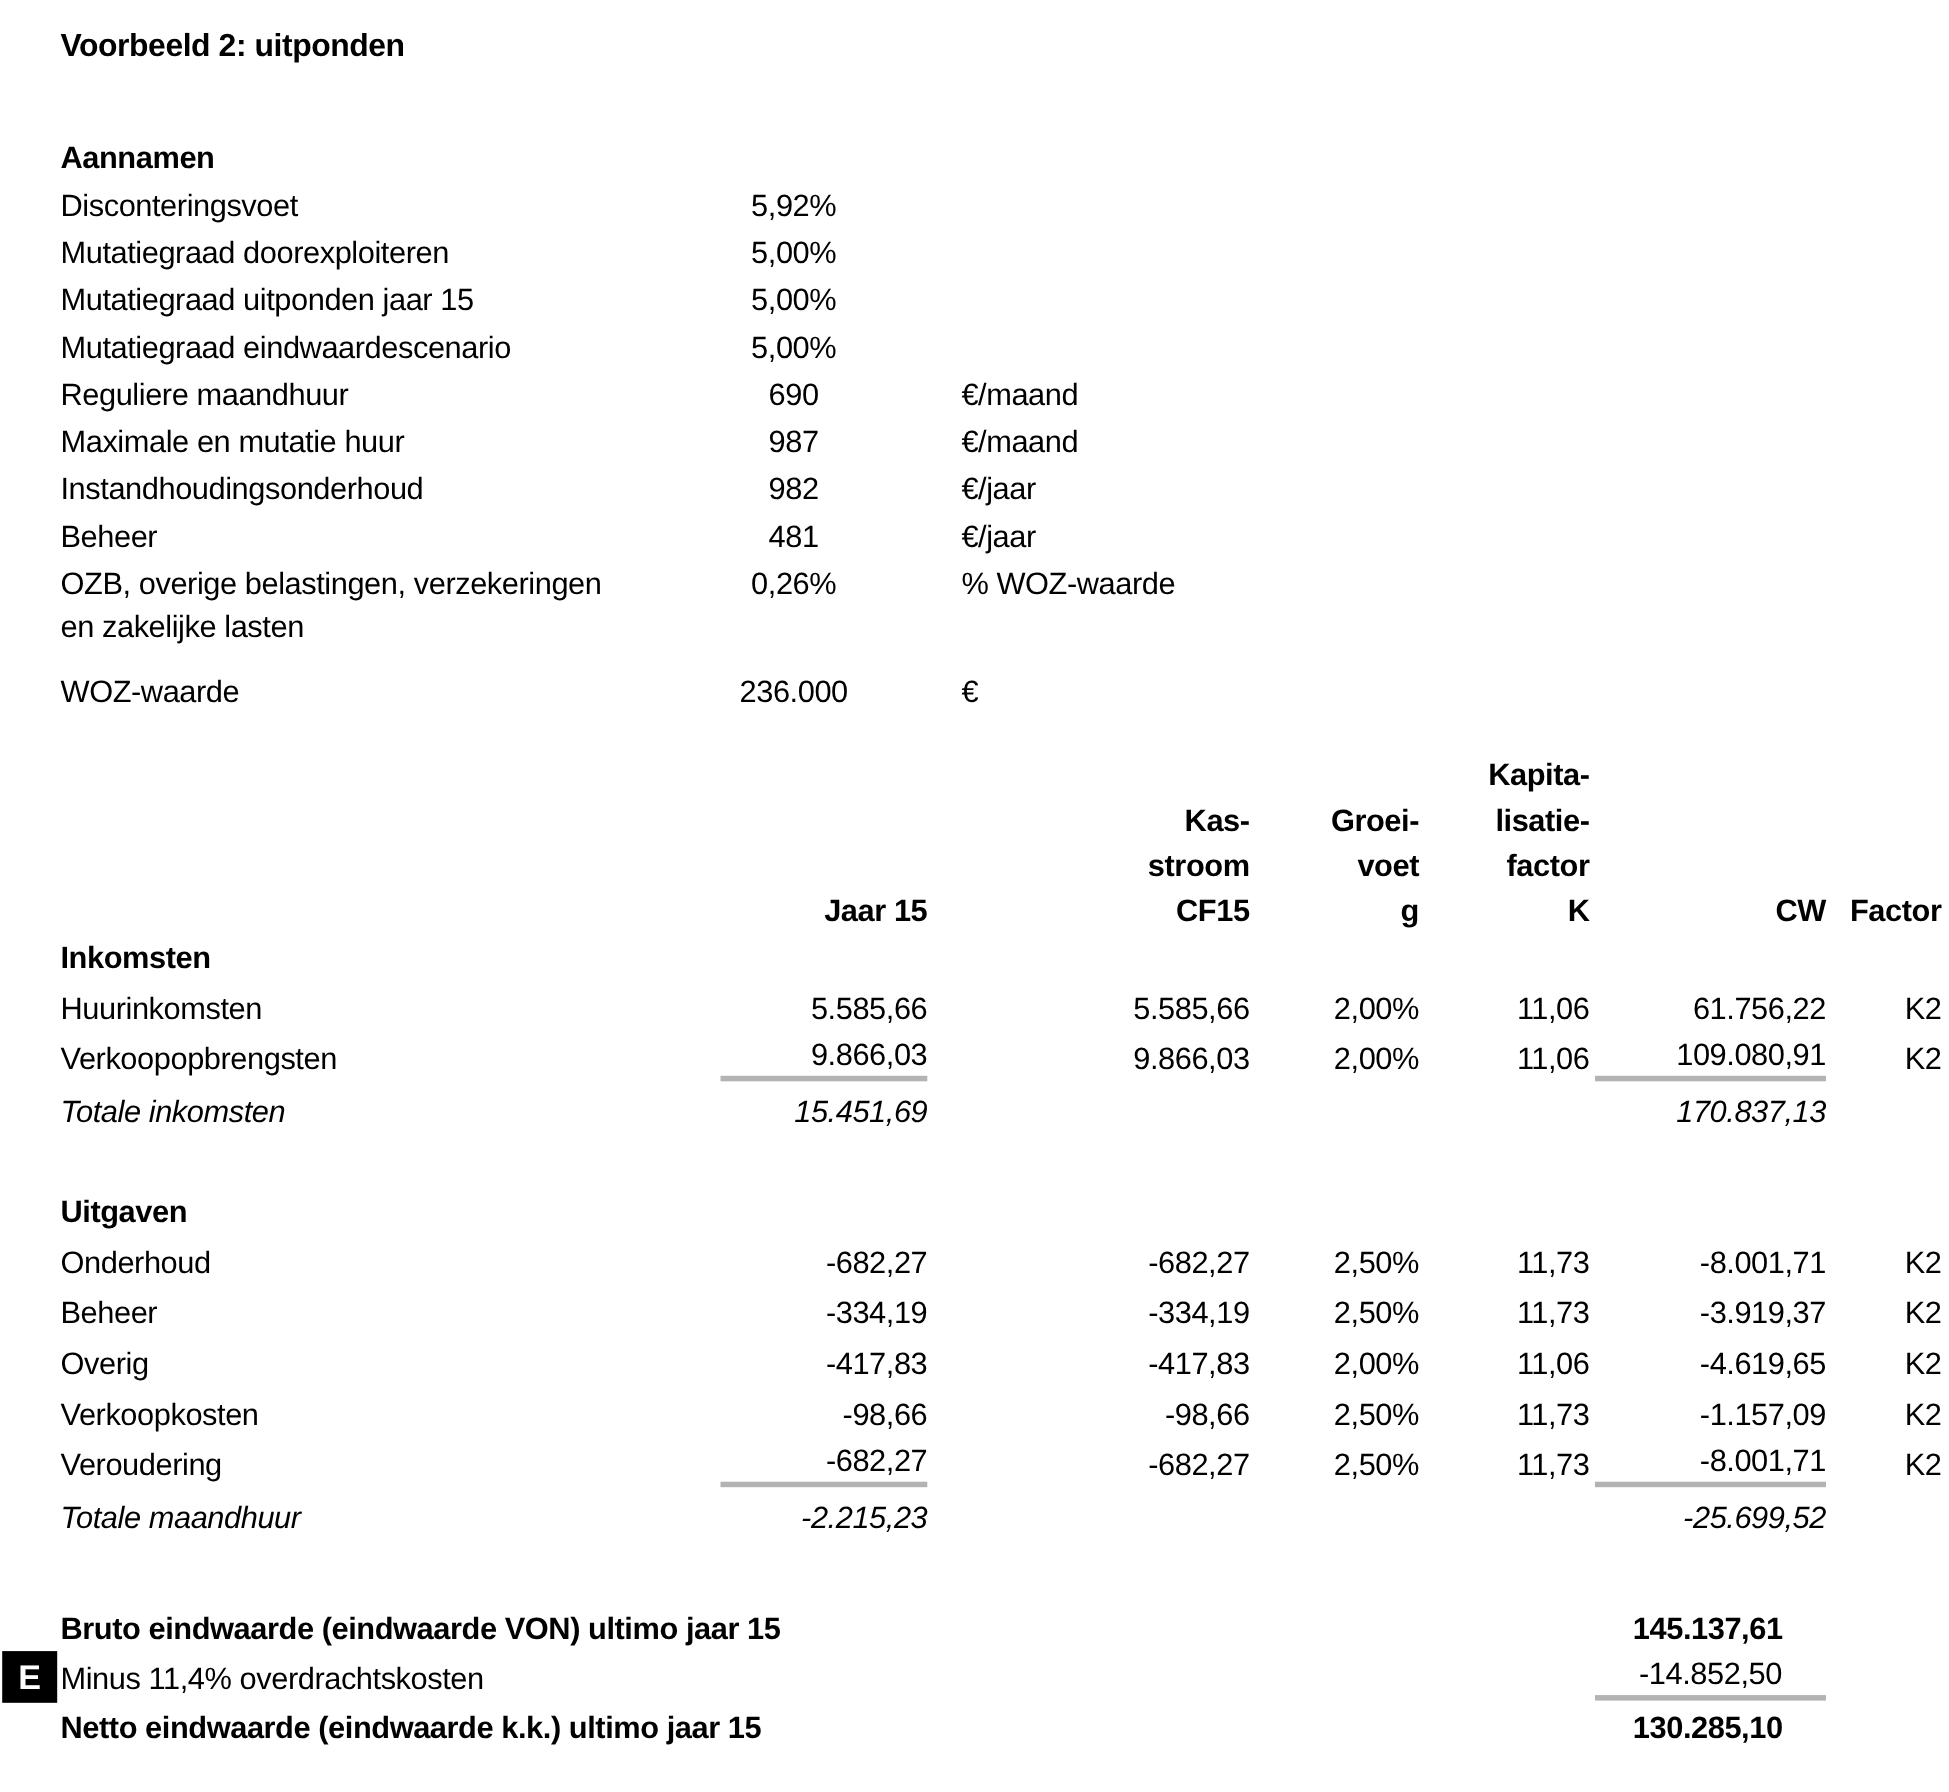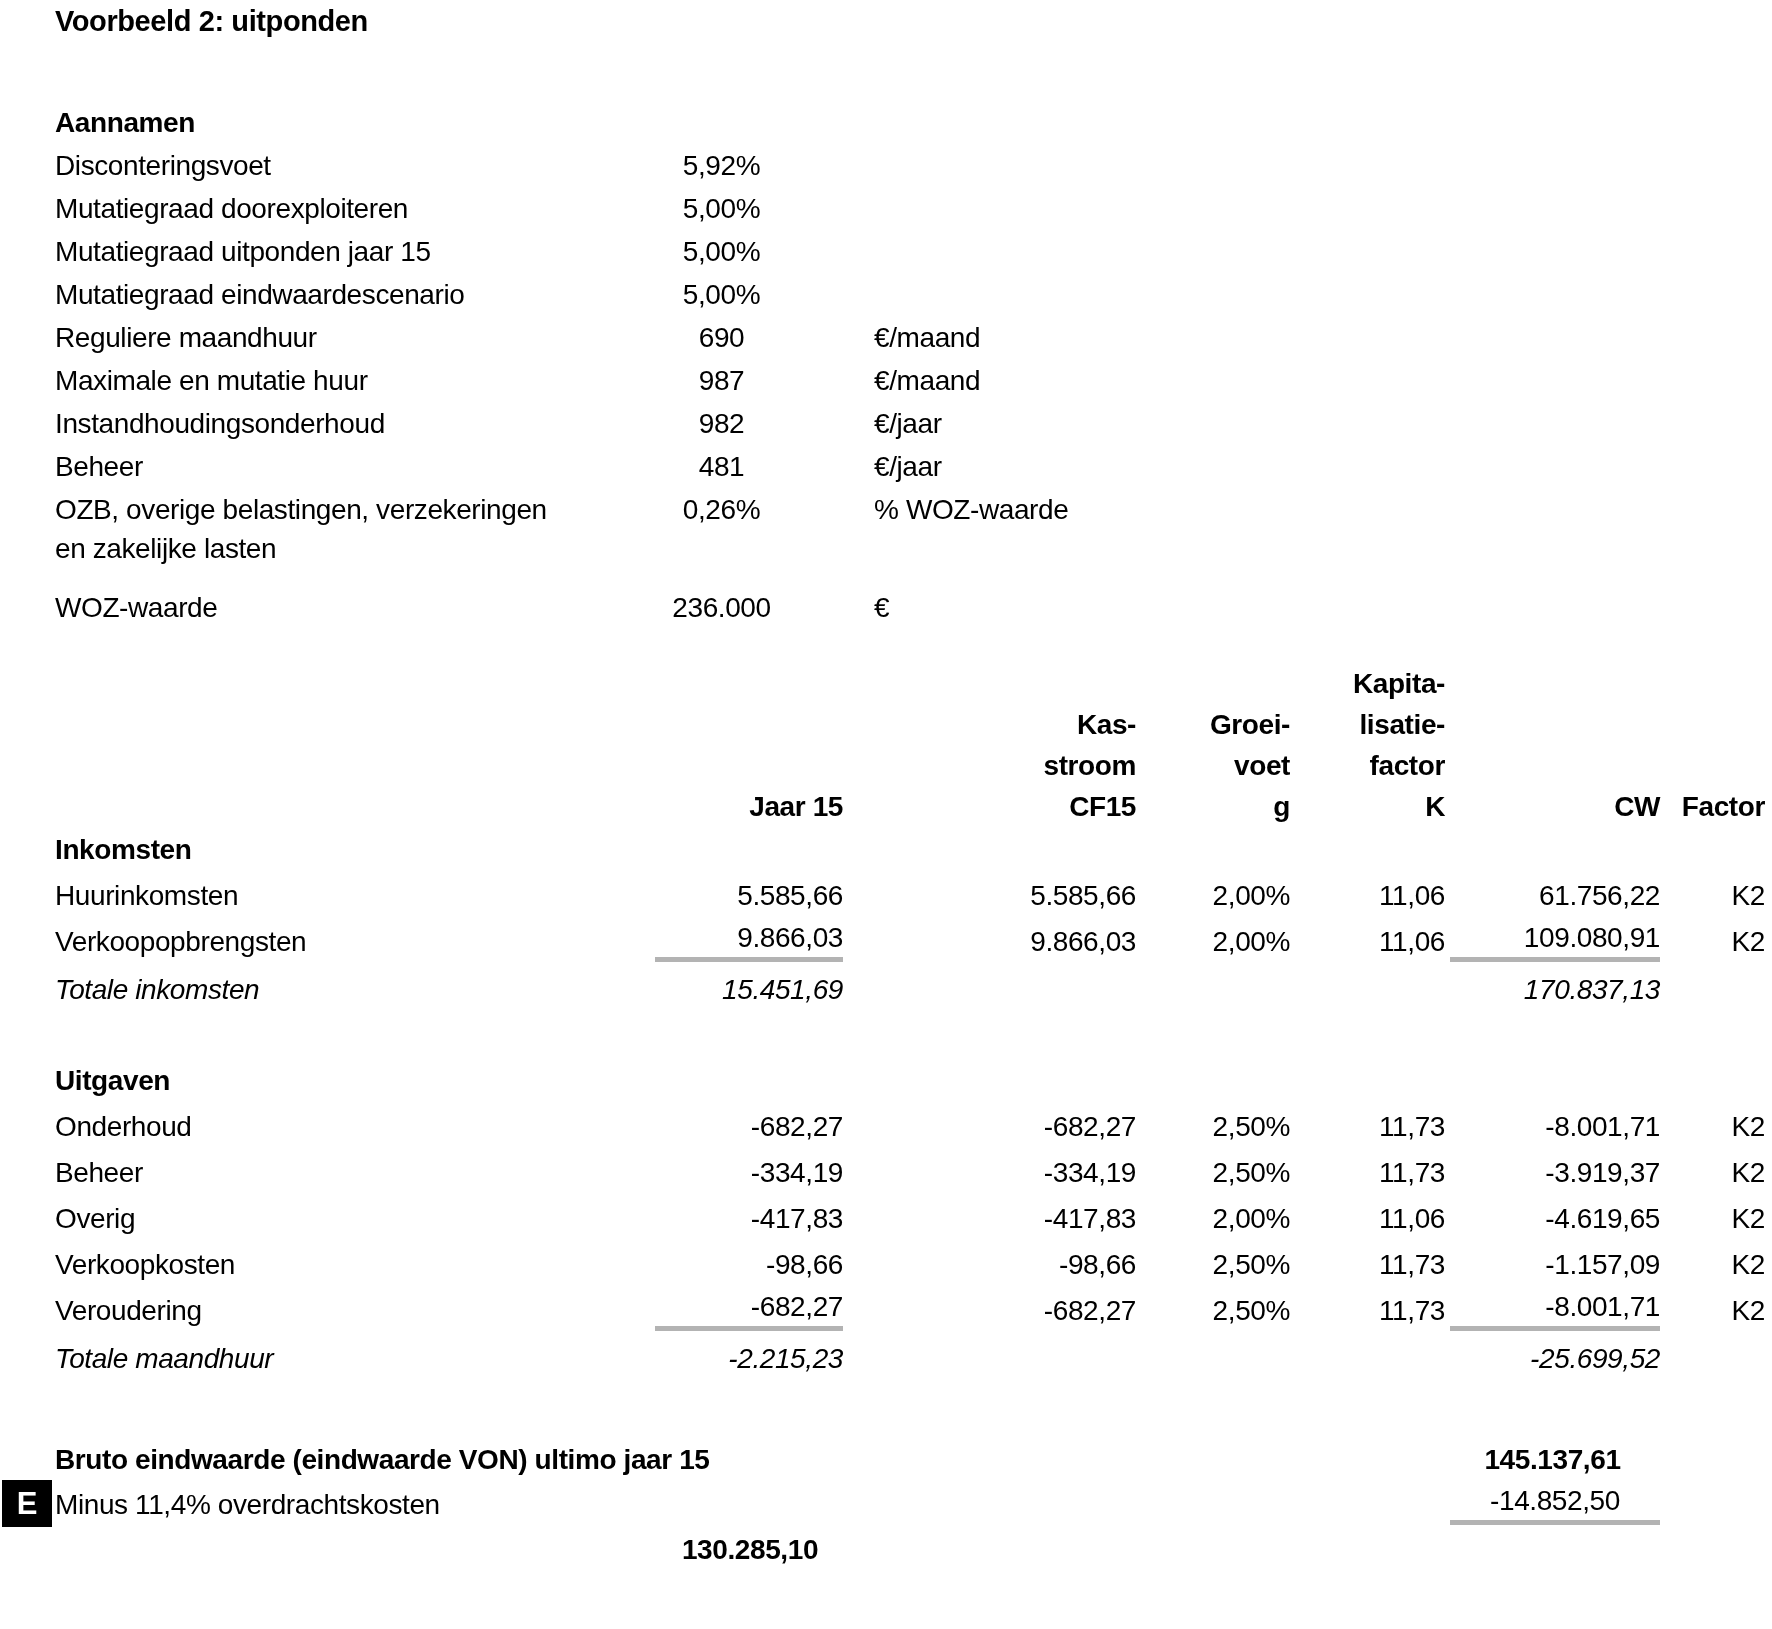--- a/index.html
+++ b/index.html
@@ -1,21 +1,21 @@
 <!DOCTYPE html>
 <html><head>
 <meta charset="utf-8">
 <style>
   html,body{margin:0;padding:0;}
   body{
     width:1772px;height:1629px;background:#ffffff;color:#000;
     font-family:"Liberation Sans","DejaVu Sans",sans-serif;
     font-size:28px;letter-spacing:-0.4px;overflow:hidden;
   }
-  .page{padding:5px 0 0 55px;position:relative;width:1710px;}
+  .page{padding:26px 0 0 55px;position:relative;width:1710px;}
   .b{font-weight:bold;}
   .i{font-style:italic;}
   .title{height:42px;line-height:32px;font-weight:bold;font-size:29px;}
   .sp1{height:54px;}
   .sp-woz{height:12px;}
   .sp2{height:34px;}
   .sp3{height:44px;}
   .sp4{height:54px;}
 
   
@@ -259,17 +259,18 @@
     <div class="val">145.137,61</div>
     <div></div>
   </div>
   <div class="srow">
     <div class="ebadge">E</div>
     <div>Minus 11,4% overdrachtskosten</div>
     <div class="val uline-sum">-14.852,50</div>
     <div></div>
   </div>
   <div class="srow b">
+    <div>Netto eindwaarde (eindwaarde k.k.) ultimo jaar 15</div>
     <div class="val">130.285,10</div>
     <div></div>
   </div>
 
 </div>
 
 </body></html>

